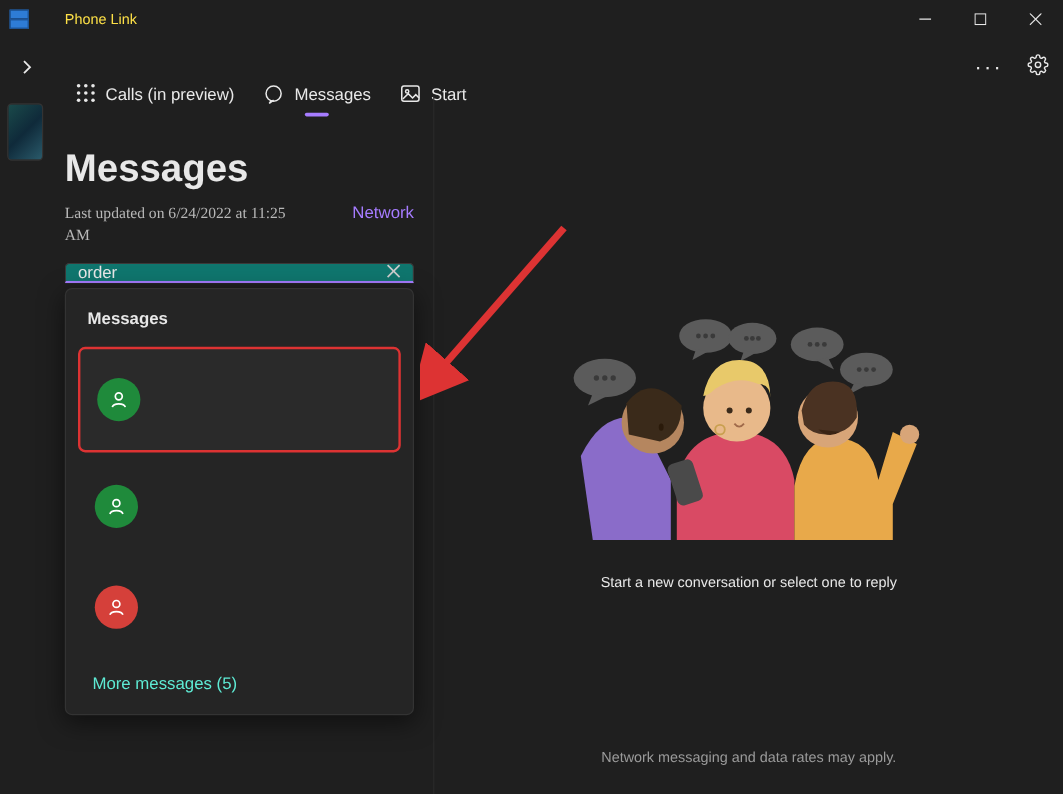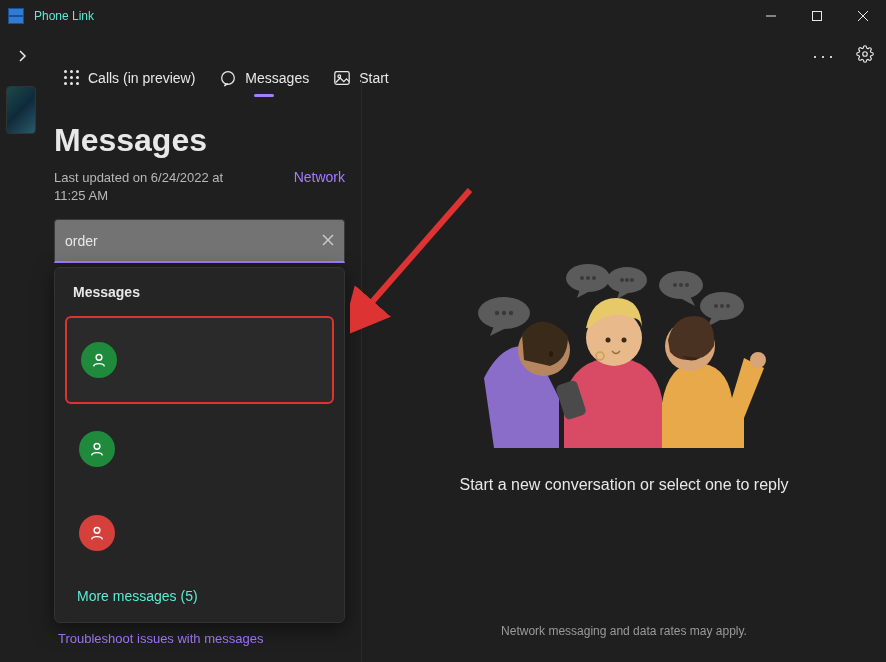--- a/index.html
+++ b/index.html
@@ -1,56 +1,56 @@
 <!DOCTYPE html>
 <html><head>
 <meta charset="utf-8">
 <style>
   * { margin:0; padding:0; box-sizing:border-box; font-family:"Segoe UI",Arial,sans-serif; }
   body { background:#1f1f1f; color:#e8e8e8; width:886px; height:662px; overflow:hidden; position:relative; }
   .titlebar { height:32px; display:flex; align-items:center; padding-left:8px; }
   .app-icon { width:16px; height:16px; background:#2e7cd6; margin-right:10px; display:flex; flex-direction:column; }
   .app-icon div { flex:1; border:1px solid #1b4f8f; }
-  .titlebar-title { font-size:12px; color:#5eead4; }
+  .titlebar-title { font-size:12px; color:#fde047;margin-left:20px; }
   .win-controls { position:absolute; top:0; right:0; display:flex; }
   .win-btn { width:46px; height:32px; display:flex; align-items:center; justify-content:center; color:#e8e8e8; }
   .win-btn svg { width:10px; height:10px; stroke:#e8e8e8; stroke-width:1; fill:none; }
   .navbar { height:48px; display:flex; align-items:center; padding:0 12px; gap:8px; }
   .nav-chevron { width:20px; display:flex; justify-content:center; }
   .nav-items { display:flex; gap:20px; margin-left:20px;margin-top:43px; }
   .nav-item { display:flex; align-items:center; gap:8px; font-size:14px; color:#e8e8e8; cursor:pointer; position:relative; padding:6px 2px;}
   .nav-item.active::after { content:""; position:absolute; bottom:-4px; left:50%; transform:translateX(-50%); width:20px; height:3px; background:#a67cff; border-radius:2px; }
   .nav-icon { width:18px; height:18px; display:flex; align-items:center; justify-content:center; }
   .nav-icon svg { stroke:#e8e8e8; fill:none; stroke-width:1.4; }
   .nav-right { margin-left:auto; display:flex; gap:20px; align-items:center; }
   .dotdotdot { font-size:18px; letter-spacing:2px; }
   .content { display:flex; height:582px; }
   .sidebar-strip { width:42px; padding:6px; }
   .phone-thumb { width:30px; height:48px; border-radius:4px; background:linear-gradient(135deg,#1a4a4a,#0f2a3a,#2a5a6a); border:1px solid #333; }
   .left-panel { width:320px; border-right:1px solid #2a2a2a; padding:10px 16px 0 12px; position:relative; display:flex; flex-direction:column; }
   .panel-title { font-size:32px; font-weight:600; margin-top:32px; margin-bottom:10px; }
   .update-row { display:flex; justify-content:space-between; align-items:flex-start; margin-bottom:14px; }
-  .update-txt { font-size:13px; color:#b8b8b8; line-height:1.4; max-width:190px; }
+  .update-txt { font-size:13px; color:#b8b8b8; line-height:1.4; max-width:190px;font-family:Liberation Serif, serif; }
   .refresh { color:#a67cff; font-size:14px; cursor:pointer; }
-  .search-box { height:44px; background:#737373; border:1px solid #3a3a3a; border-bottom:2px solid #a67cff; border-radius:4px 4px 0 0; display:flex; align-items:center; padding:0 10px; }
+  .search-box { height:17px; background:#0f766e; border:1px solid #3a3a3a; border-bottom:2px solid #a67cff; border-radius:4px 4px 0 0; display:flex; align-items:center; padding:0 10px; }
   .search-box input { flex:1; background:transparent; border:none; outline:none; color:#e8e8e8; font-size:14px; }
   .clear-x { color:#ccc; font-size:14px; cursor:pointer; }
   .dropdown { margin-top:4px; background:#252525; border:1px solid #333; border-radius:6px; padding:10px 0 14px 0; box-shadow:0 6px 20px rgba(0,0,0,0.5); position:relative; }
   .dd-header { font-size:14px; font-weight:600; padding:6px 18px 10px 18px; }
   .dd-item { height:78px; margin:6px 10px; border-radius:6px; display:flex; align-items:center; padding:0 14px; cursor:pointer; }
   .dd-item.highlight { border:2px solid #d33; background:#2a2a2a; height:88px; }
   .avatar { width:36px; height:36px; border-radius:50%; display:flex; align-items:center; justify-content:center; }
   .avatar.green { background:#1f8a3b; }
   .avatar.red { background:#d5403a; }
   .avatar svg { stroke:#fff; fill:none; stroke-width:1.6; width:18px; height:18px; }
   .more-msg { color:#5eead4; font-size:14px; padding:10px 22px 4px 22px; cursor:pointer; }
   .troubleshoot { color:#a67cff; font-size:13px; margin-top:8px; cursor:pointer; padding-left:4px;}
   .right-panel { flex:1; display:flex; flex-direction:column; align-items:center; justify-content:center; position:relative; }
   .illus { width:320px; height:200px; position:relative; margin-bottom:28px; }
-  .start-text { font-size:16px; color:#e8e8e8; text-align:center; }
+  .start-text { font-size:12px; color:#e8e8e8; text-align:center; }
   .disclaimer { position:absolute; bottom:24px; font-size:12px; color:#9a9a9a; }
   
   .arrow { position:absolute; top:180px; left:350px; pointer-events:none; }
   
   .dialpad { display:grid; grid-template-columns:repeat(3,3px); grid-template-rows:repeat(3,3px); gap:3px; }
   .dialpad span { width:3px; height:3px; background:#e8e8e8; border-radius:50%; }
 </style>
 </head>
 <body>
 
@@ -180,21 +180,20 @@
           <svg viewBox="0 0 20 20">
               <circle cx="10" cy="7" r="3.2"></circle>
               <path d="M4 17c1-4 11-4 12 0"></path>
             </svg>
         </div>
       </div>
 
       <div class="more-msg">More messages (5)</div>
     </div>
 
-    <div class="troubleshoot">Troubleshoot issues with messages</div>
   </div>
 
   <div class="right-panel">
     <div class="illus">
       <svg viewBox="0 0 320 200" width="320" height="200">
 
         <ellipse cx="40" cy="65" rx="26" ry="16" fill="#5b5b5b"></ellipse>
           <circle cx="33" cy="65" r="2.2" fill="#3a3a3a"></circle>
           <circle cx="40" cy="65" r="2.2" fill="#3a3a3a"></circle>
           <circle cx="47" cy="65" r="2.2" fill="#3a3a3a"></circle>

